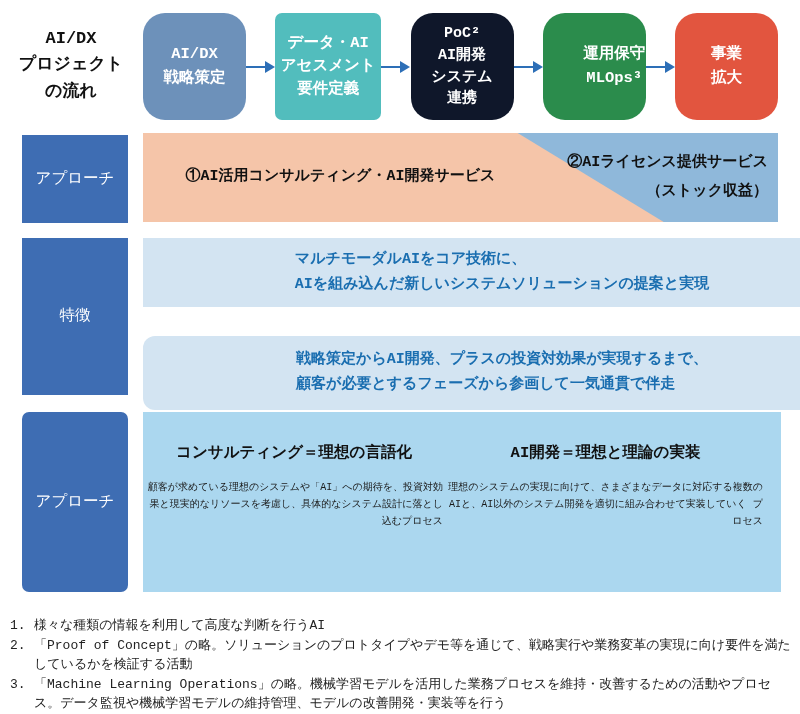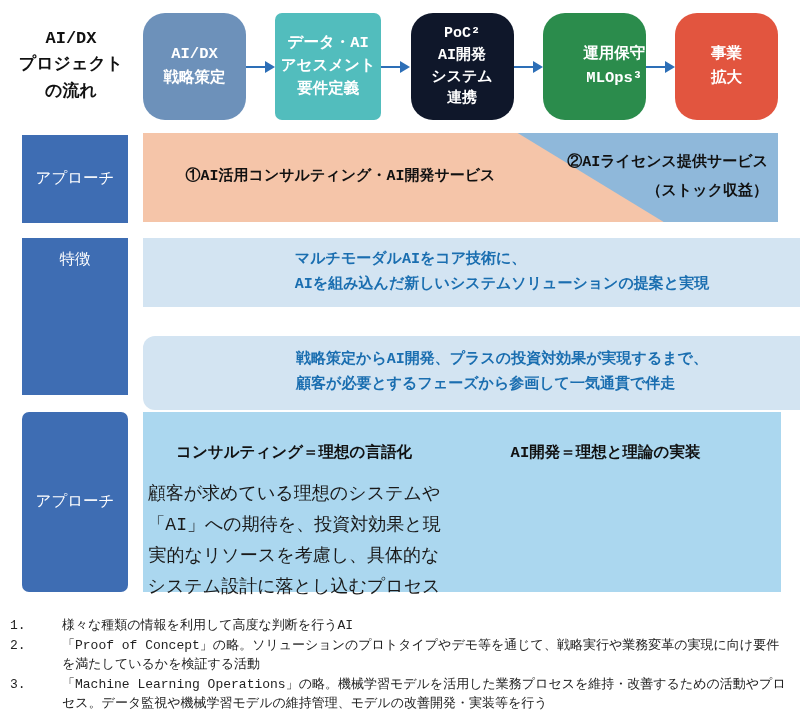--- a/index.html
+++ b/index.html
@@ -51,47 +51,47 @@
     display:flex; flex-direction:row; align-items:center; justify-content:center;
     font-size:15px; font-weight:bold; line-height:1.9; color:#111;
   }
   .service-right {
     position:absolute; right:10px; top:0; height:100%; width:300px;
     display:flex; flex-direction:column; align-items:flex-end; justify-content:center;
     text-align:right; font-size:15px; font-weight:bold; line-height:1.9; color:#111;
   }
 
   
-  .feature-label { top:238px; height:157px; padding:10px 2px; justify-content:space-between; }
+  .feature-label { top:238px; height:157px; padding:10px 2px; justify-content:center; }
   .feature-label .sub { margin-top:8px; }
   .feature-box {
     position:absolute; left:143px; width:718px; background:#d3e4f2;
     display:flex; align-items:center; justify-content:center; text-align:left;
     color:#1a6eb0; font-weight:bold; font-size:15px; line-height:1.65;
   }
   .feature-box.b1 { top:238px; height:69px; }
   .feature-box.b2 { top:336px; height:74px;border-radius:12px; }
 
   
   .approach-label { top:412px; height:180px;border-radius:7px; }
   .approach-box {
     position:absolute; top:412px; height:180px; background:#abd7ef; padding:30px 18px 0 2px;
   }
   .approach-box.left  { left:143px; width:318px; }
   .approach-box.right { left:446px; width:335px; }
   .approach-heading {
     text-align:center; font-weight:bold; font-size:15.5px; color:#111; margin-bottom:16px;
   }
-  .approach-body { font-size:18px; line-height:1.72; color:#1a1a1a; text-align:center; }
+  .approach-body { font-size:10px; line-height:1.72; color:#1a1a1a; text-align:right; }
 
   
   .footnotes { position:absolute; left:10px; top:616px; width:782px; font-size:13px; line-height:1.5; color:#222; }
   .footnote { display:flex; }
   .footnote .num { width:24px; flex:0 0 24px; }
-  .footnote .txt { flex:1;margin-left:28px; }
+  .footnote .txt { flex:1; }
 </style>
 </head>
 <body>
 
 <div class="canvas">
 
   <div class="flow-title pre">AI/DX
 プロジェクト
 の流れ</div>
 
@@ -155,20 +155,21 @@
   <div class="feature-box b2 pre">戦略策定からAI開発、プラスの投資対効果が実現するまで、
 顧客が必要とするフェーズから参画して一気通貫で伴走</div>
 
   <div class="row-label approach-label">アプローチ</div>
   <div class="approach-box left">
     <div class="approach-heading">コンサルティング＝理想の言語化</div>
     <div class="approach-body">顧客が求めている理想のシステムや「AI」への期待を、投資対効果と現実的なリソースを考慮し、具体的なシステム設計に落とし込むプロセス</div>
   </div>
   <div class="approach-box right">
     <div class="approach-heading">AI開発＝理想と理論の実装</div>
+    <div class="approach-body">理想のシステムの実現に向けて、さまざまなデータに対応する複数のAIと、AI以外のシステム開発を適切に組み合わせて実装していく プロセス</div>
   </div>
 
   <div class="footnotes">
     <div class="footnote">
       <span class="num">1.</span>
       <span class="txt">様々な種類の情報を利用して高度な判断を行うAI</span>
     </div>
     <div class="footnote">
       <span class="num">2.</span>
       <span class="txt">「Proof of Concept」の略。ソリューションのプロトタイプやデモ等を通じて、戦略実行や業務変革の実現に向け要件を満たしているかを検証する活動</span>

